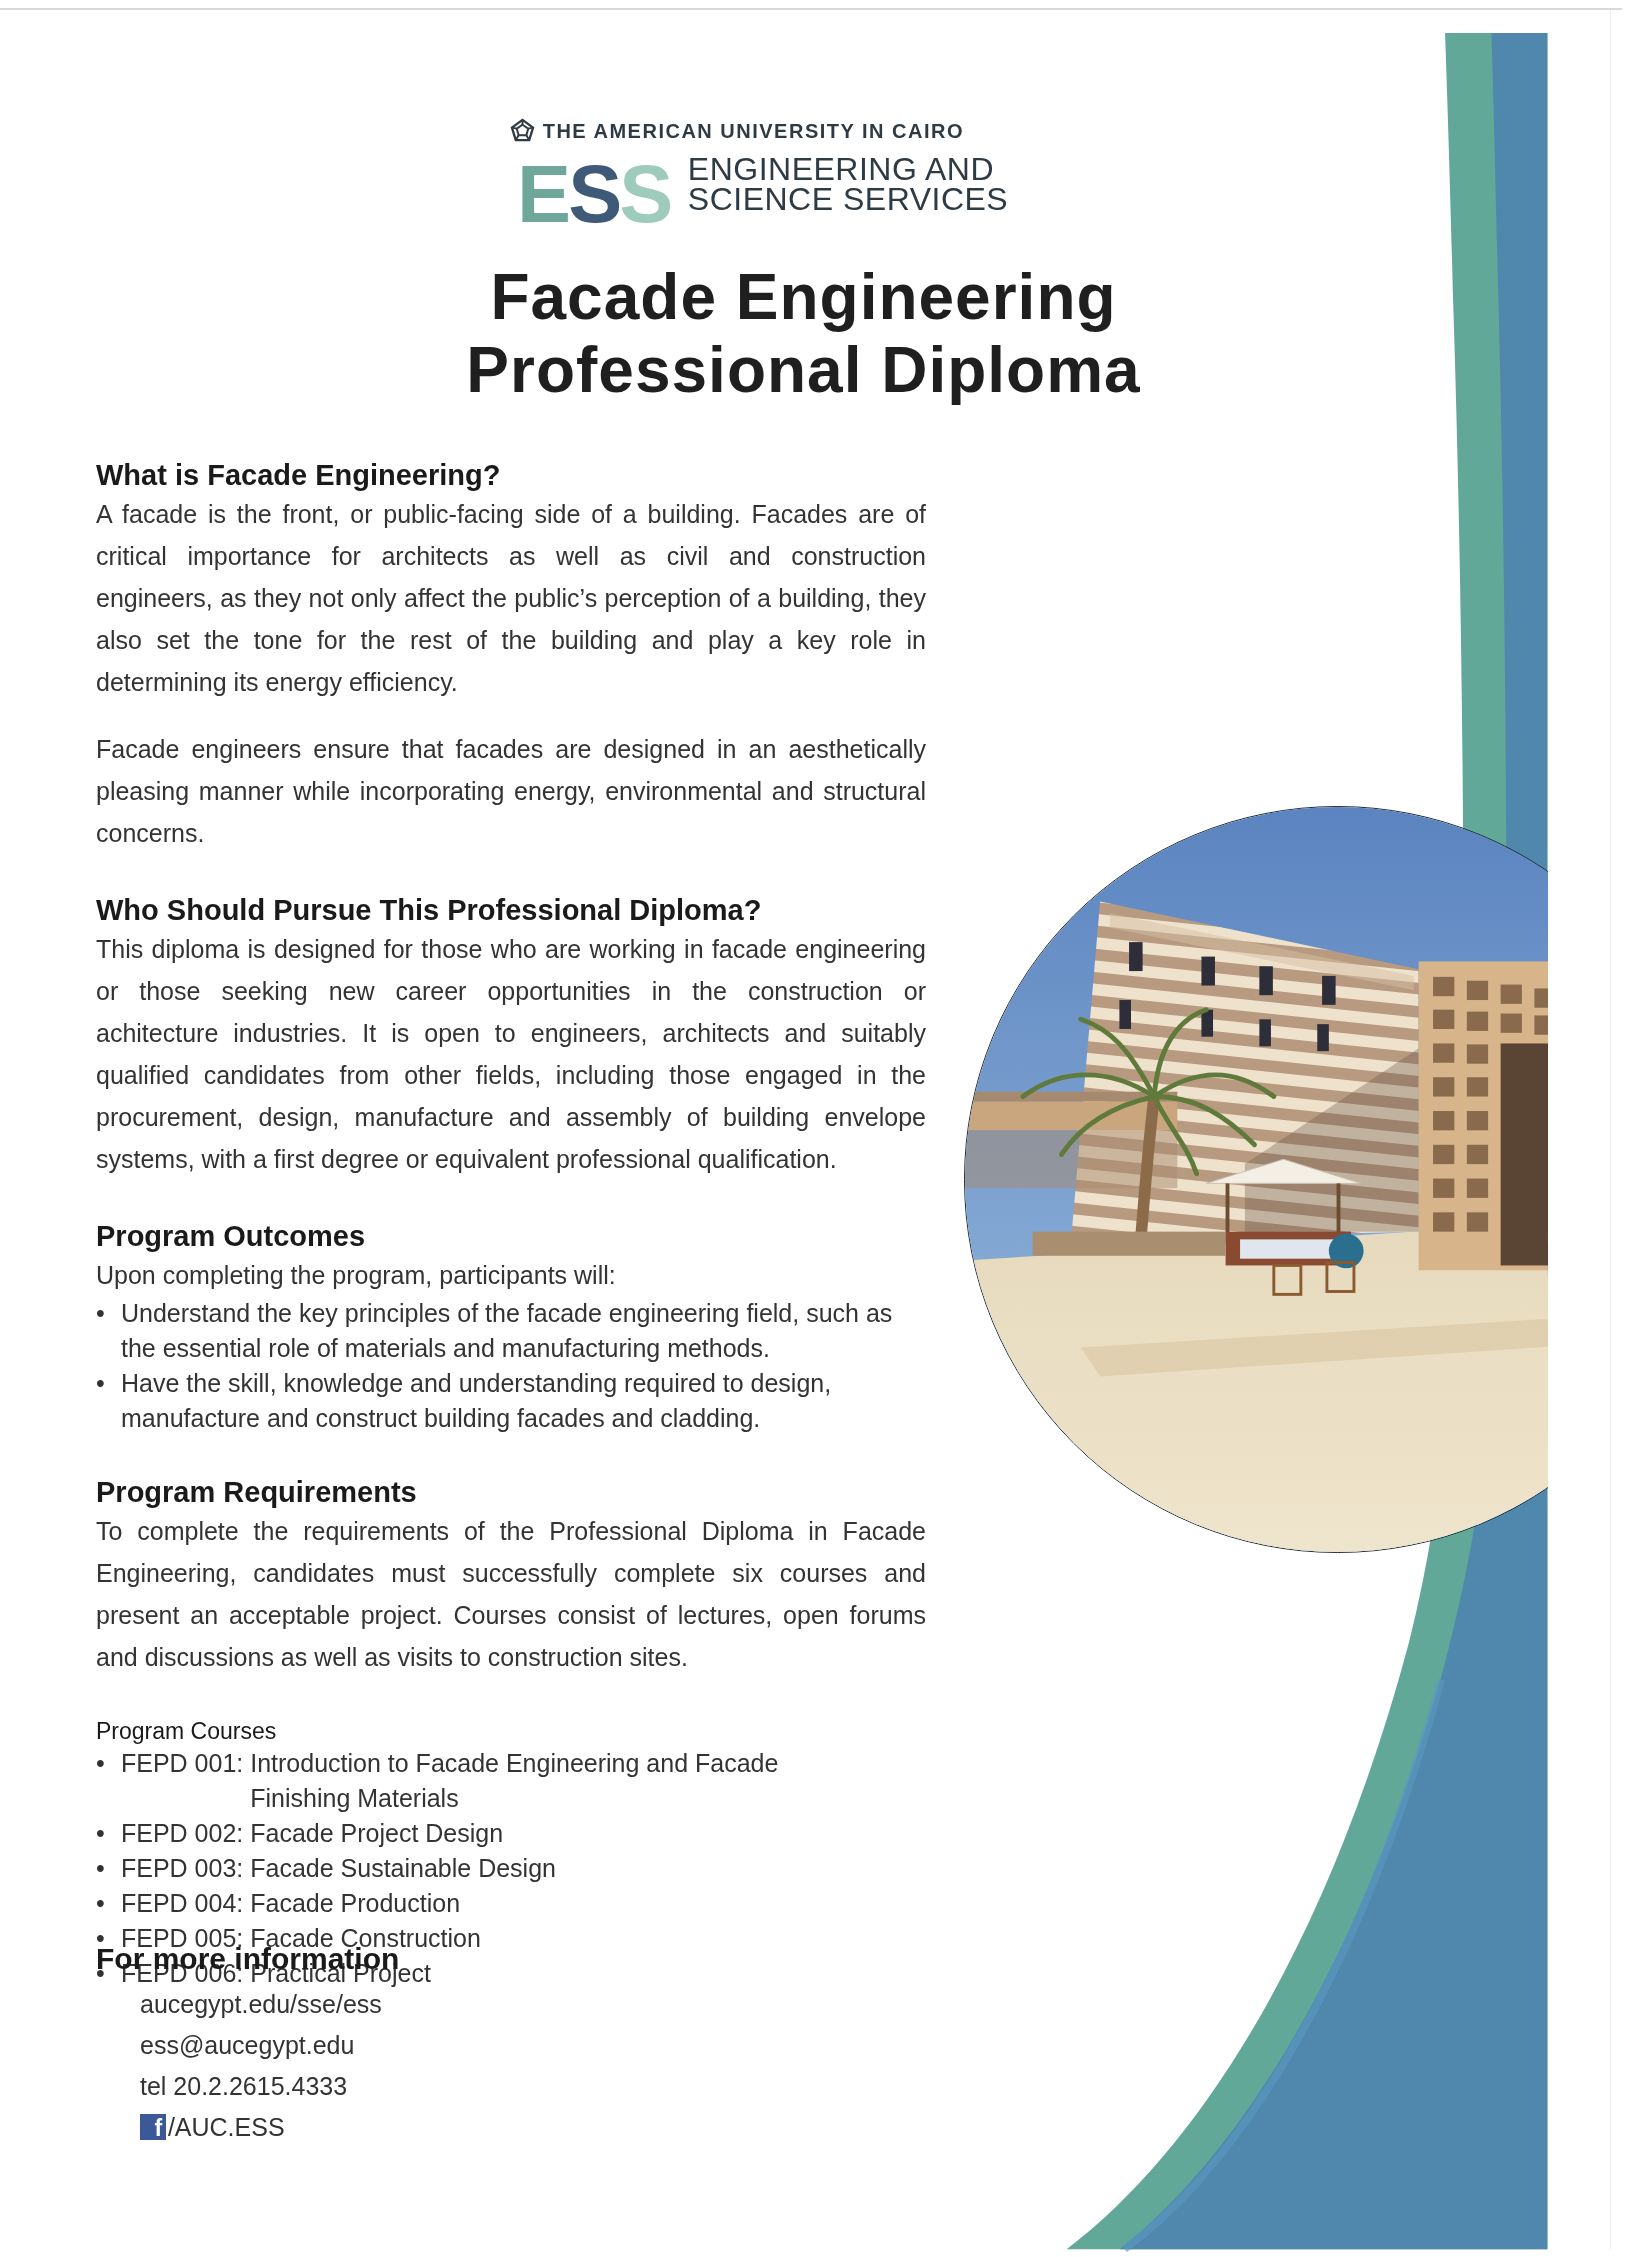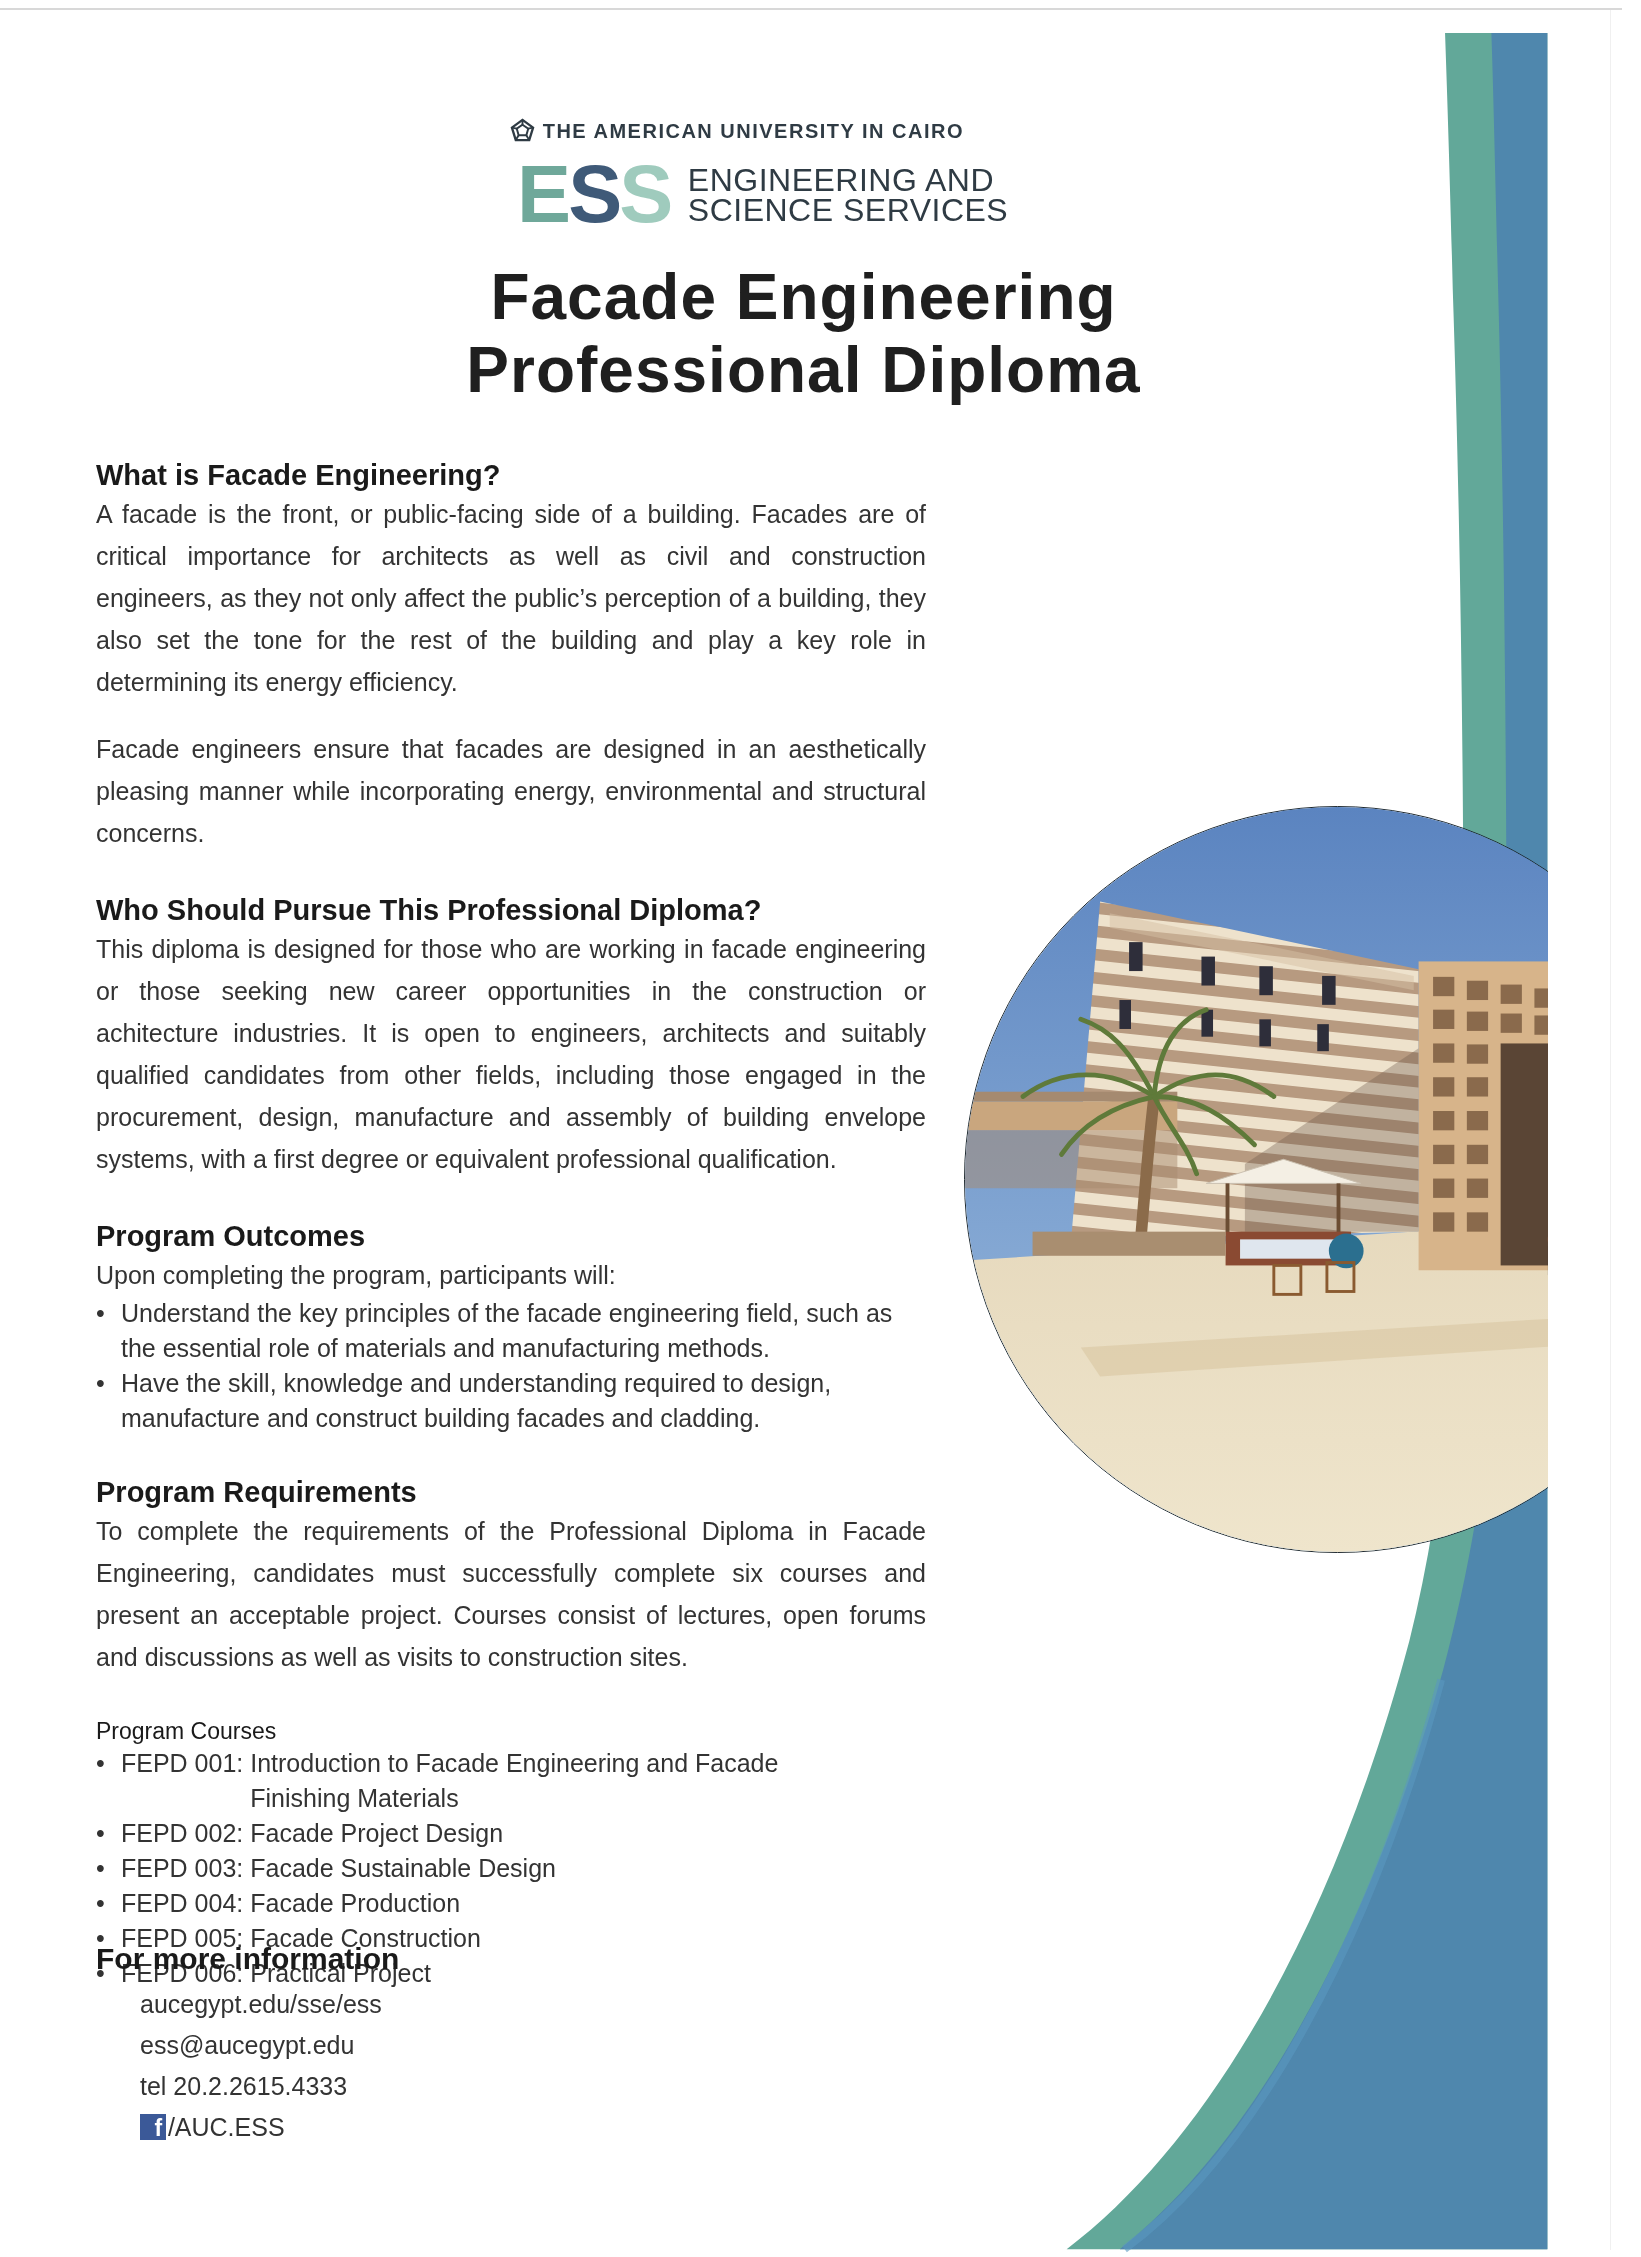--- a/index.html
+++ b/index.html
@@ -18,21 +18,21 @@
   
   .photo {
     position: absolute; left: 964px; top: 806px; width: 747px; height: 747px;
     border-radius: 50%; overflow: hidden; border: 1.9px solid #1f2a30; box-sizing: border-box;
   }
   .photo-clip { position: absolute; left: 0; top: 0; width: 1548px; height: 2257px; overflow: hidden; }
 
   
   .auc-line { position: absolute; left: 510px; top: 118px; display: flex; align-items: flex-end; gap: 7.7px; }
   .auc-text { font-size: 20px; letter-spacing: 1.5px; color: #2f3b44; font-weight: bold; }
-  .ess-wrap { position: absolute; left: 517px; top: 154px; display: flex; align-items: center; }
+  .ess-wrap { position: absolute; left: 517px; top: 154px; display: flex; align-items: flex-start; }
   .ess-letters { font-size: 81px; font-weight: bold; line-height: 1; letter-spacing: -2.9px; }
   .ess-e { color: #6fa89a; }
   .ess-s1 { color: #3f5a78; }
   .ess-s2 { color: #9fcbbd; }
   .ess-name { margin-left: 17.4px; font-size: 32px; line-height: 30px; color: #2f3b44; letter-spacing: 0.5px; }
 
   .title { position: absolute; left: 0; width: 1583px; text-align: center; top: 261px; padding-left: 12px; }
   .title div { font-size: 64px; font-weight: bold; line-height: 73px; color: #1f1f1f; letter-spacing: 1px; }
 
   

